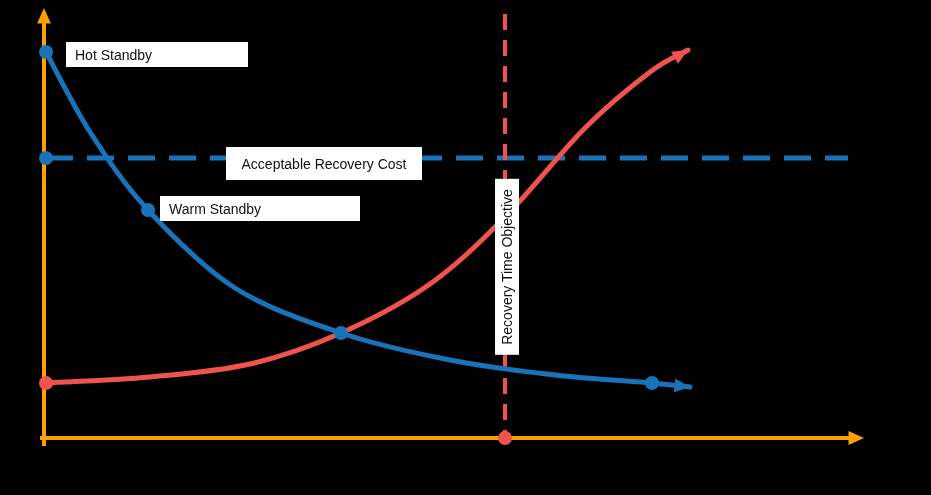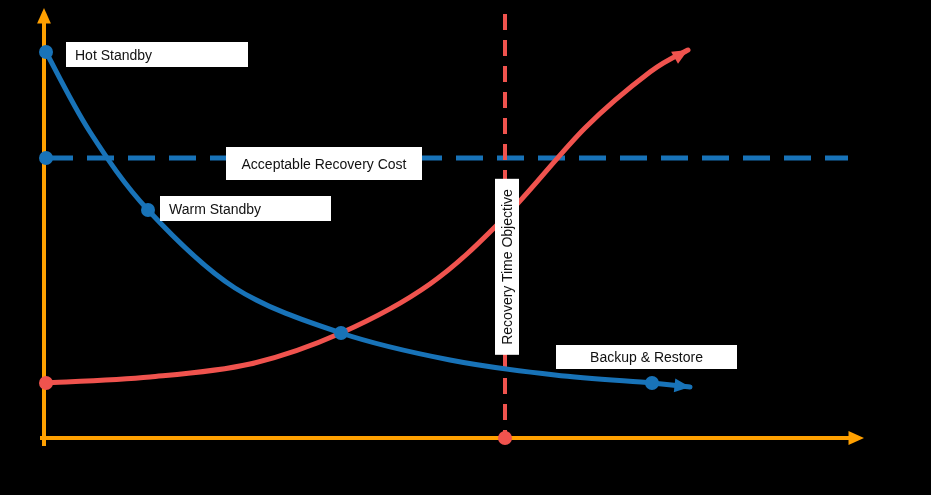--- a/index.html
+++ b/index.html
@@ -12,21 +12,21 @@
     color:#111;
     font-size:14px;
     line-height:1;
     display:flex;
     align-items:center;
     box-sizing:border-box;
   }
   .left{justify-content:flex-start;padding-left:9px;}
   .center{justify-content:center;}
   #lbl-hot{left:66px;top:42px;width:182px;height:25px;}
-  #lbl-warm{left:160px;top:196px;width:171px;height:25px;}
+  #lbl-warm{left:160px;top:196px;width:200px;height:25px;}
   #lbl-acc{left:226px;top:147px;width:196px;height:33px;}
   #lbl-backup{left:556px;top:345px;width:181px;height:24px;}
   #lbl-rto{
     position:absolute;left:507px;top:267px;
     transform:translate(-50%,-50%) rotate(-90deg);
     background:#fff;color:#111;font-size:14px;line-height:1;
     padding:5px 10px;white-space:nowrap;
   }
 </style>
 </head>
@@ -52,16 +52,15 @@
       <circle cx="46" cy="158" r="7" fill="#1873B8"></circle>
       <circle cx="505" cy="438" r="7" fill="#F0534E"></circle>
     </svg>
 
   <div class="box left" id="lbl-hot">Hot Standby</div>
 
   <div class="box left" id="lbl-warm">Warm Standby</div>
 
   <div class="box center" id="lbl-acc">Acceptable Recovery Cost</div>
 
-  <div class="box center" id="lbl-backup">Backup &amp; Restore</div>
 
   <div id="lbl-rto">Recovery Time Objective</div>
 </div>
 
 </body></html>

